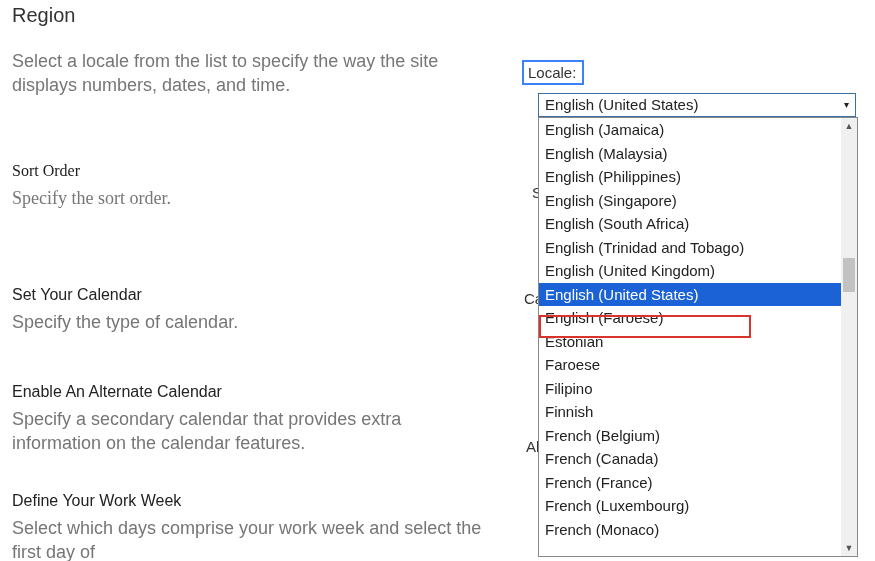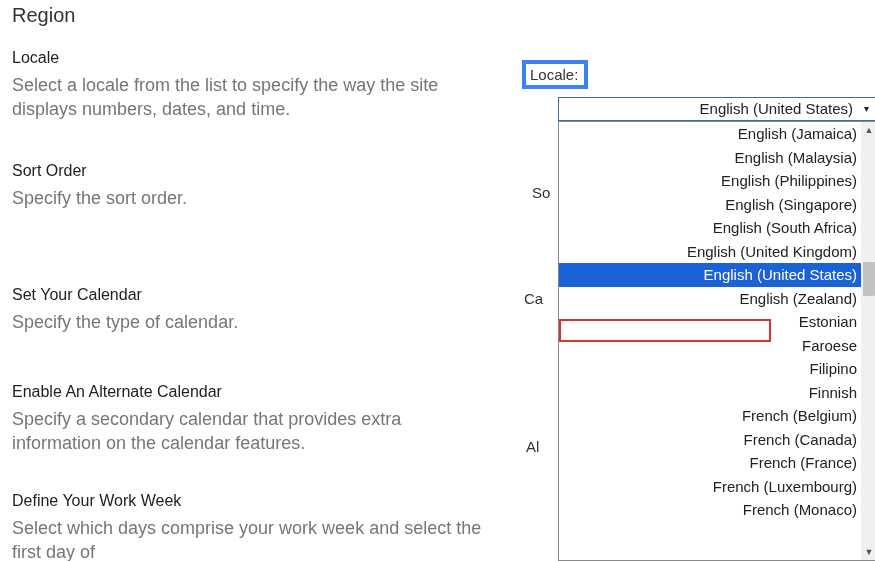--- a/index.html
+++ b/index.html
@@ -57,21 +57,21 @@
     .section.med-gap {
       margin-top: 76px;
     }
     .field-label {
       font-size: 15px;
       color: #333;
       display: inline-block;
       padding: 2px 6px 2px 4px;
     }
     .highlight-box {
-      border: 4px solid #3b82f6;
+      border: 2px solid #3b82f6;
       display: inline-block;
       margin-bottom: 4px;
     }
     .select-wrap {
       position: relative;
       margin-top: 4px;
     }
     .select-box {
       width: 318px;
       height: 24px;
@@ -166,24 +166,23 @@
     }
   </style>
 </head>
 <body>
 
 <div class="page-title">Region</div>
 
 <div class="content">
   <div class="left-col">
     <div class="section">
-      <div class="section-title">Locale</div>
       <div class="section-desc">Select a locale from the list to specify the way the site displays numbers, dates, and time.</div>
     </div>
-    <div class="section" style="margin-top:40px;">
+    <div class="section" style="margin-top:64px;font-family:Liberation Serif, serif;">
       <div class="section-title">Sort Order</div>
       <div class="section-desc">Specify the sort order.</div>
     </div>
     <div class="section med-gap">
       <div class="section-title">Set Your Calendar</div>
       <div class="section-desc">Specify the type of calendar.</div>
     </div>
     <div class="section big-gap">
       <div class="section-title">Enable An Alternate Calendar</div>
       <div class="section-desc">Specify a secondary calendar that provides extra information on the calendar features.</div>
@@ -192,36 +191,37 @@
       <div class="section-title">Define Your Work Week</div>
       <div class="section-desc">Select which days comprise your work week and select the first day of</div>
     </div>
   </div>
 
   <div class="right-col">
     <div class="highlight-box">
       <span class="field-label">Locale:</span>
     </div>
 
-    <div class="select-wrap" style="margin-left:36px;text-align:right;">
+    <div class="select-wrap" style="margin-left:16px;">
       <div class="select-box">
         <span>English (United States)</span>
         <span class="select-caret">▾</span>
       </div>
 
       <div class="dropdown">
         <div class="dropdown-inner" id="dropdown-list">
             <div class="dropdown-item">English (Jamaica)</div>
             <div class="dropdown-item">English (Malaysia)</div>
             <div class="dropdown-item">English (Philippines)</div>
             <div class="dropdown-item">English (Singapore)</div>
             <div class="dropdown-item">English (South Africa)</div>
+            <div class="dropdown-item">English (Trinidad and Tobago)</div>
             <div class="dropdown-item">English (United Kingdom)</div>
             <div class="dropdown-item selected">English (United States)</div>
-            <div class="dropdown-item">English (Zealand)</div>
+            <div class="dropdown-item">English (Faroese)</div>
             <div class="dropdown-item">Estonian</div>
             <div class="dropdown-item">Faroese</div>
             <div class="dropdown-item">Filipino</div>
             <div class="dropdown-item">Finnish</div>
             <div class="dropdown-item">French (Belgium)</div>
             <div class="dropdown-item">French (Canada)</div>
             <div class="dropdown-item">French (France)</div>
             <div class="dropdown-item">French (Luxembourg)</div>
             <div class="dropdown-item">French (Monaco)</div>
           </div>

